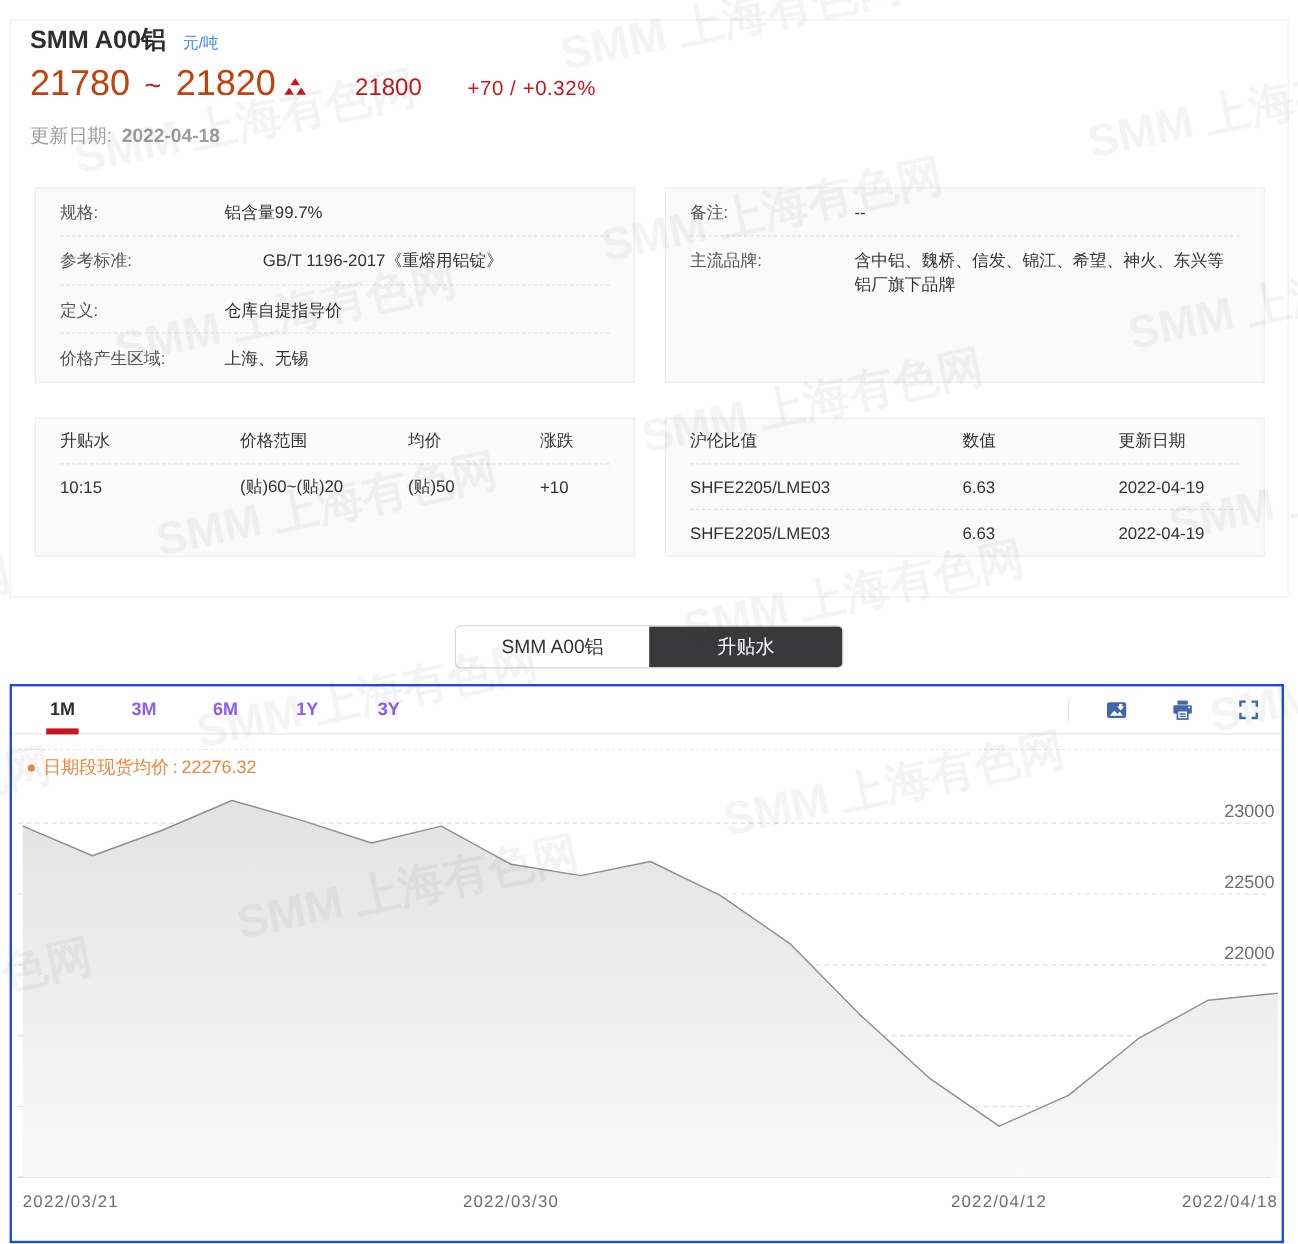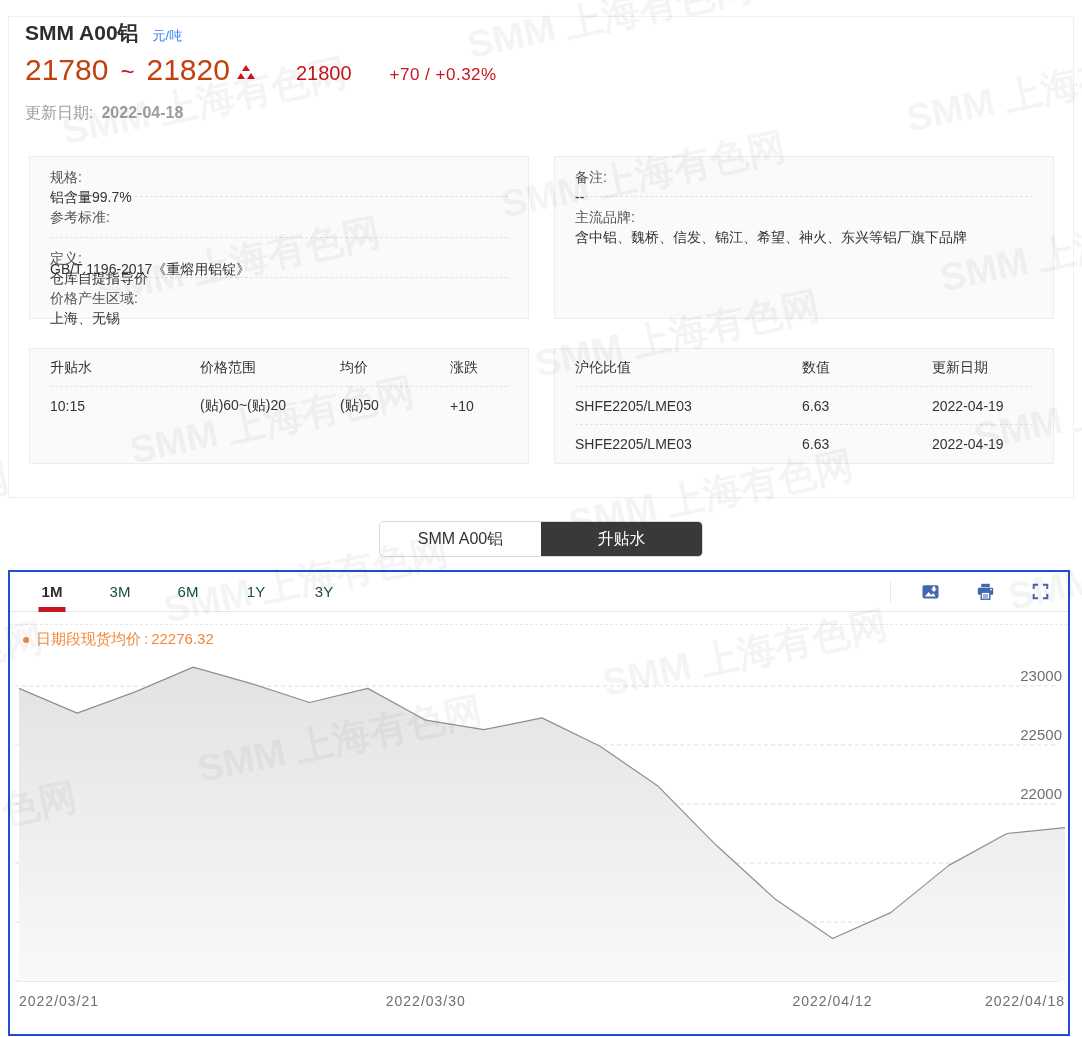--- a/index.html
+++ b/index.html
@@ -28,21 +28,21 @@
   .tri.t1 { top:0; left:5px; } .tri.t2 { bottom:0; left:0; } .tri.t3 { bottom:0; left:10px; }
   .price-mid { font-size:20px; color:#c8161e; margin-left:40px; }
   .price-change { font-size:17px; color:#c8161e; margin-left:38px; letter-spacing:0.5px; }
   .update-row { position:absolute; left:16px; top:86px; font-size:16px; color:#9e9e9e; }
   .update-row .val { margin-left:8px;font-weight:bold; }
 
   .boxes-row { position:absolute; left:20px; display:flex; gap:25px; }
   .row1 { top:139px; } .row2 { top:331px; }
   .info-box { width:500px; background:#fafafa; border:1px solid #ededed; padding:0 20px; }
   .row1 .info-box { height:163px; } .row2 .info-box { height:116px; }
-  .info-row { display:flex; align-items:flex-start; border-bottom:1px dashed #e2e2e2; padding-top:10px;flex-direction:column; }
+  .info-row { display:flex; align-items:flex-start; border-bottom:1px dashed #e2e2e2; padding-top:10px; }
   .info-row:last-child { border-bottom:none; }
   .info-row .lbl { width:137px; flex:none; font-size:14px; color:#555; line-height:20px; }
   .info-row .val { font-size:14px; color:#333; line-height:20px; }
   .h40 { height:40px; } .h41 { height:41px;gap:32px; } .h81 { height:81px; }
 
   .mini-table { display:flex; flex-direction:column; }
   .tbl-row { display:flex; align-items:center; border-bottom:1px dashed #e2e2e2; height:38px; }
   .tbl-row:last-child { border-bottom:none; }
   .tbl-row.hdr span { color:#333; }
   .tbl-row span { font-size:14px; color:#333; }
@@ -55,22 +55,22 @@
     overflow:hidden; background:#fff; }
   .switch-btn { width:162px; height:100%; display:flex; align-items:center; justify-content:center;
     font-size:16px; color:#333; background:#fff; cursor:pointer; }
   .switch-btn.active { background:#39393b; color:#fff; }
 
   
   .chart-card { position:absolute; left:8px; top:570px; width:1062px; height:466px;
     background:#fff; border:2px solid #1d4ed8; }
   .chart-header { position:relative; height:40px; border-bottom:1px solid #e6e6e6;
     display:flex; align-items:center; padding-left:8px; }
-  .range-tab { width:68px; text-align:center; font-size:15px; color:#14532d; height:40px;
-    line-height:40px; position:relative; cursor:pointer; }
+  .range-tab { width:68px; text-align:center; font-size:15px; color:#8b5cf6; height:40px;
+    line-height:40px; position:relative; cursor:pointer;font-weight:bold; }
   .range-tab.active { color:#2e2e2e; font-weight:bold; }
   .range-tab.active::after { content:""; position:absolute; left:50%; transform:translateX(-50%);
     bottom:0; width:27px; height:5px; background:#c8161e; }
   .toolbox { margin-left:auto; display:flex; align-items:center; gap:36px; padding-right:18px; }
   .tb-divider { width:1px; height:20px; background:#e6e6e6; margin-right:-6px; }
   .tb-icon { width:19px; height:19px; cursor:pointer; display:block; }
   .dash-sep { position:absolute; left:0; right:0; top:52px; border-top:1px dashed #e9e9e9; }
   .legend { position:absolute; left:13px; top:58px; display:flex; align-items:center; z-index:5; cursor:pointer; }
   .legend-dot { width:6px; height:6px; border-radius:50%; background:#f0883a; margin-right:7px; }
   .legend-text { font-size:15px; color:#f0883a; }

